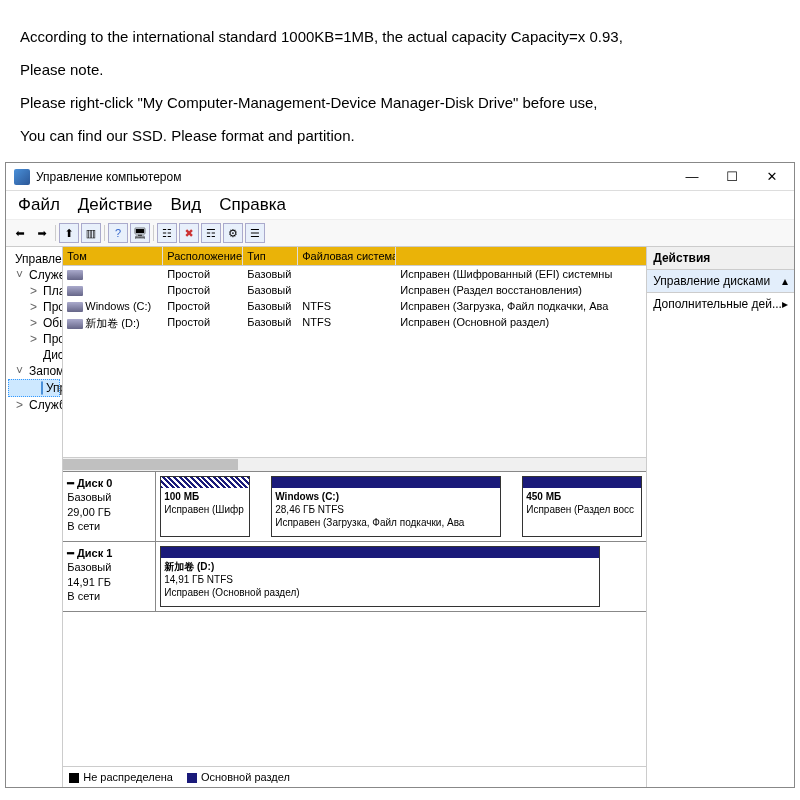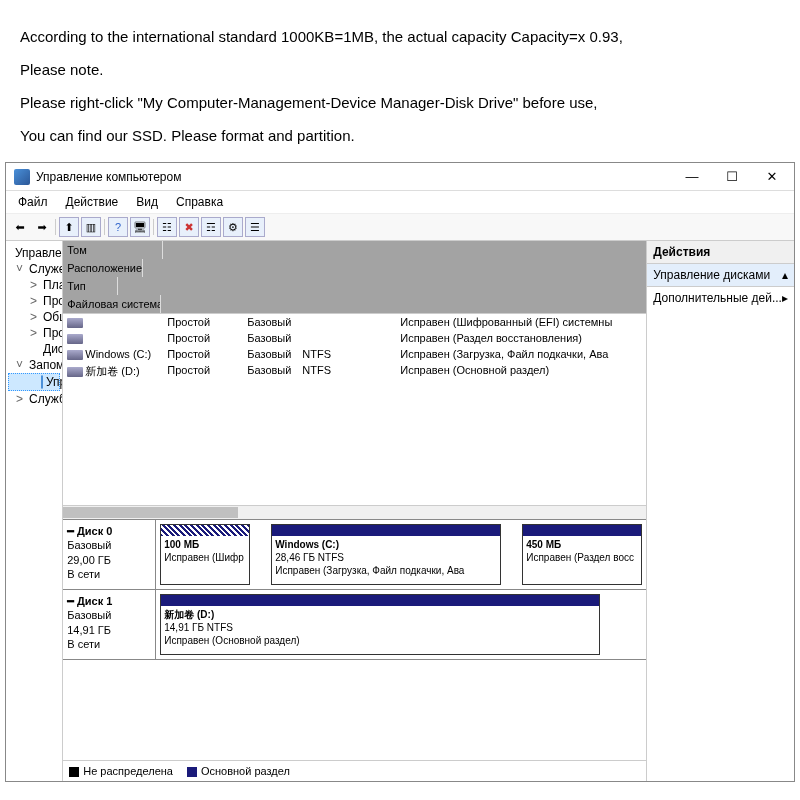--- a/index.html
+++ b/index.html
@@ -4,21 +4,21 @@
 <style>
 * { box-sizing: border-box; margin: 0; padding: 0; }
 body { font-family: "Segoe UI", Tahoma, sans-serif; font-size: 11px; background: #fff; width: 800px; height: 800px; overflow: hidden; }
 .intro { padding: 20px 20px 10px 20px; font-size: 15px; line-height: 2.2; }
 .window { border: 1px solid #888; margin: 0 5px; background: #fff; }
 .titlebar { display: flex; align-items: center; height: 28px; border-bottom: 1px solid #ddd; padding: 0 2px; }
 .titlebar-icon { width: 16px; height: 16px; margin: 0 6px; background: linear-gradient(135deg,#4a90d9,#2b5797); border-radius: 2px; }
 .titlebar-text { flex: 1; font-size: 12px; }
 .winbtns { display: flex; }
 .winbtn { width: 40px; height: 26px; display: flex; align-items: center; justify-content: center; font-size: 13px; }
-.menubar { display: flex; gap: 2px; padding: 2px 4px; font-size: 12px; border-bottom: 1px solid #eee; }
+.menubar { display: flex; gap: 2px; padding: 2px 4px; font-size: 17px; border-bottom: 1px solid #eee; }
 .menuitem { padding: 2px 8px; }
 .toolbar { display: flex; gap: 2px; padding: 3px 4px; border-bottom: 1px solid #ccc; background: #f8f8f8; }
 .tbtn { width: 20px; height: 20px; border: 1px solid transparent; display: flex; align-items: center; justify-content: center; font-size: 11px; }
 .tbtn.on { border: 1px solid #aac; background: #e8f0fb; }
 .sep { width: 1px; background: #ccc; margin: 2px 1px; }
 .body3 { display: flex; height: 540px; }
 .tree { width: 172px; border-right: 1px solid #ccc; padding: 4px 2px; font-size: 12px; overflow: hidden; white-space: nowrap; }
 .tnode { padding: 1px 2px 1px 4px; display: flex; align-items: center; gap: 3px; }
 .tnode.sel { background: #cde8ff; border: 1px dotted #3399ff; }
 .twig { width: 10px; display: inline-block; text-align: center; color: #666; }
@@ -27,21 +27,21 @@
 .ic-tool { background: #f5c04a; border-radius: 2px; }
 .ic-fold { background: #f5d76e; border-radius: 2px; }
 .ic-disk { background: linear-gradient(#888,#bbb); border-radius: 2px; }
 .ic-dev { background: #7ab87a; border-radius: 2px; }
 .ic-ev { background: #d4a; border-radius: 2px; }
 .ic-perf { background: #4a8; border-radius: 2px; }
 .ic-task { background: #b84; border-radius: 2px; }
 .ic-dm { background: linear-gradient(#fff,#4a90d9); border: 1px solid #4a90d9; border-radius: 1px; }
 .ic-svc { background: #888; border-radius: 2px; }
 .center { flex: 1; display: flex; flex-direction: column; border-right: 1px solid #ccc; }
-.listhdr { display: flex; border-bottom: 1px solid #ccc; font-size: 11px; background: #a3a3a3; flex-direction: column; }
+.listhdr { display: flex; border-bottom: 1px solid #ccc; font-size: 11px; background: #eab308; }
 .lh { border-right: 1px solid #ddd; padding: 3px 4px; white-space: nowrap; overflow: hidden; }
 .vol-list { flex: 0 0 auto; height: 205px; overflow: hidden; position: relative; }
 .vrow { display: flex; font-size: 11px; padding: 1px 0; white-space: nowrap; }
 .vc { padding: 1px 4px; overflow: hidden; }
 .hscroll { position: absolute; bottom: 0; left: 0; right: 0; height: 14px; background: #f0f0f0; border-top: 1px solid #ccc; }
 .hscroll-thumb { position: absolute; left: 0; width: 30%; top: 1px; bottom: 1px; background: #c0c0c0; }
 .diskpane { flex: 1; border-top: 1px solid #888; overflow: hidden; background: #fff; }
 .diskrow { display: flex; border-bottom: 1px solid #888; height: 70px; }
 .diskinfo { width: 93px; border-right: 1px solid #888; padding: 4px; font-size: 11px; line-height: 1.3; white-space: nowrap; overflow: hidden; }
 .diskbar { flex: 1; display: flex; padding: 4px; gap: 21px; }

